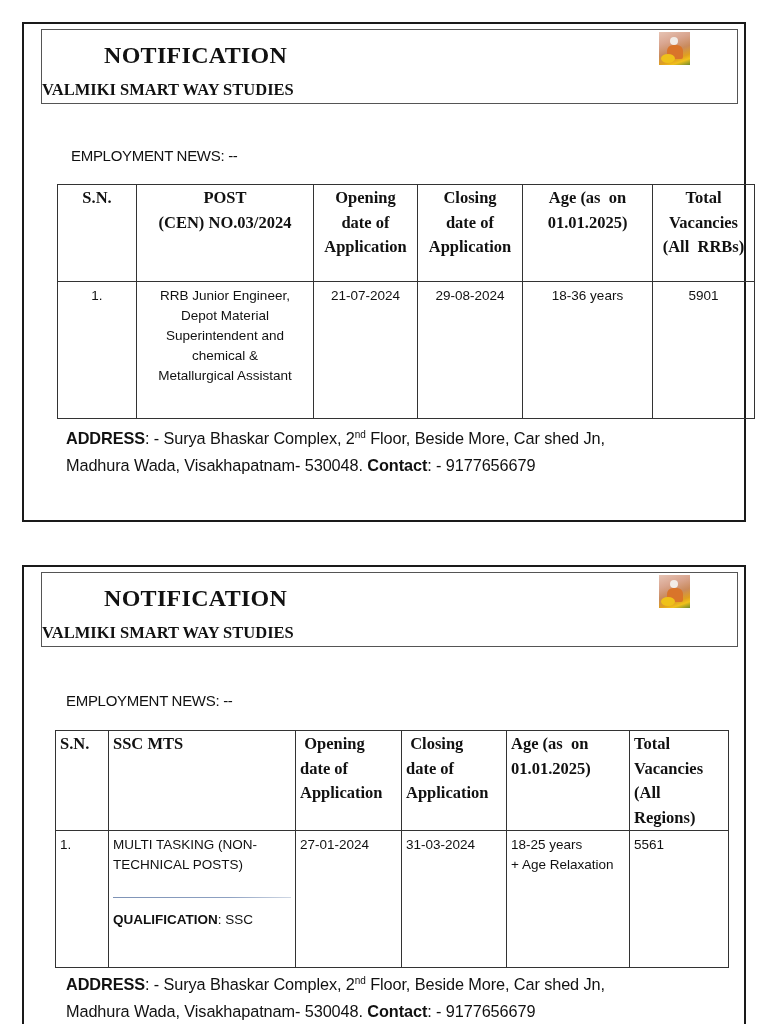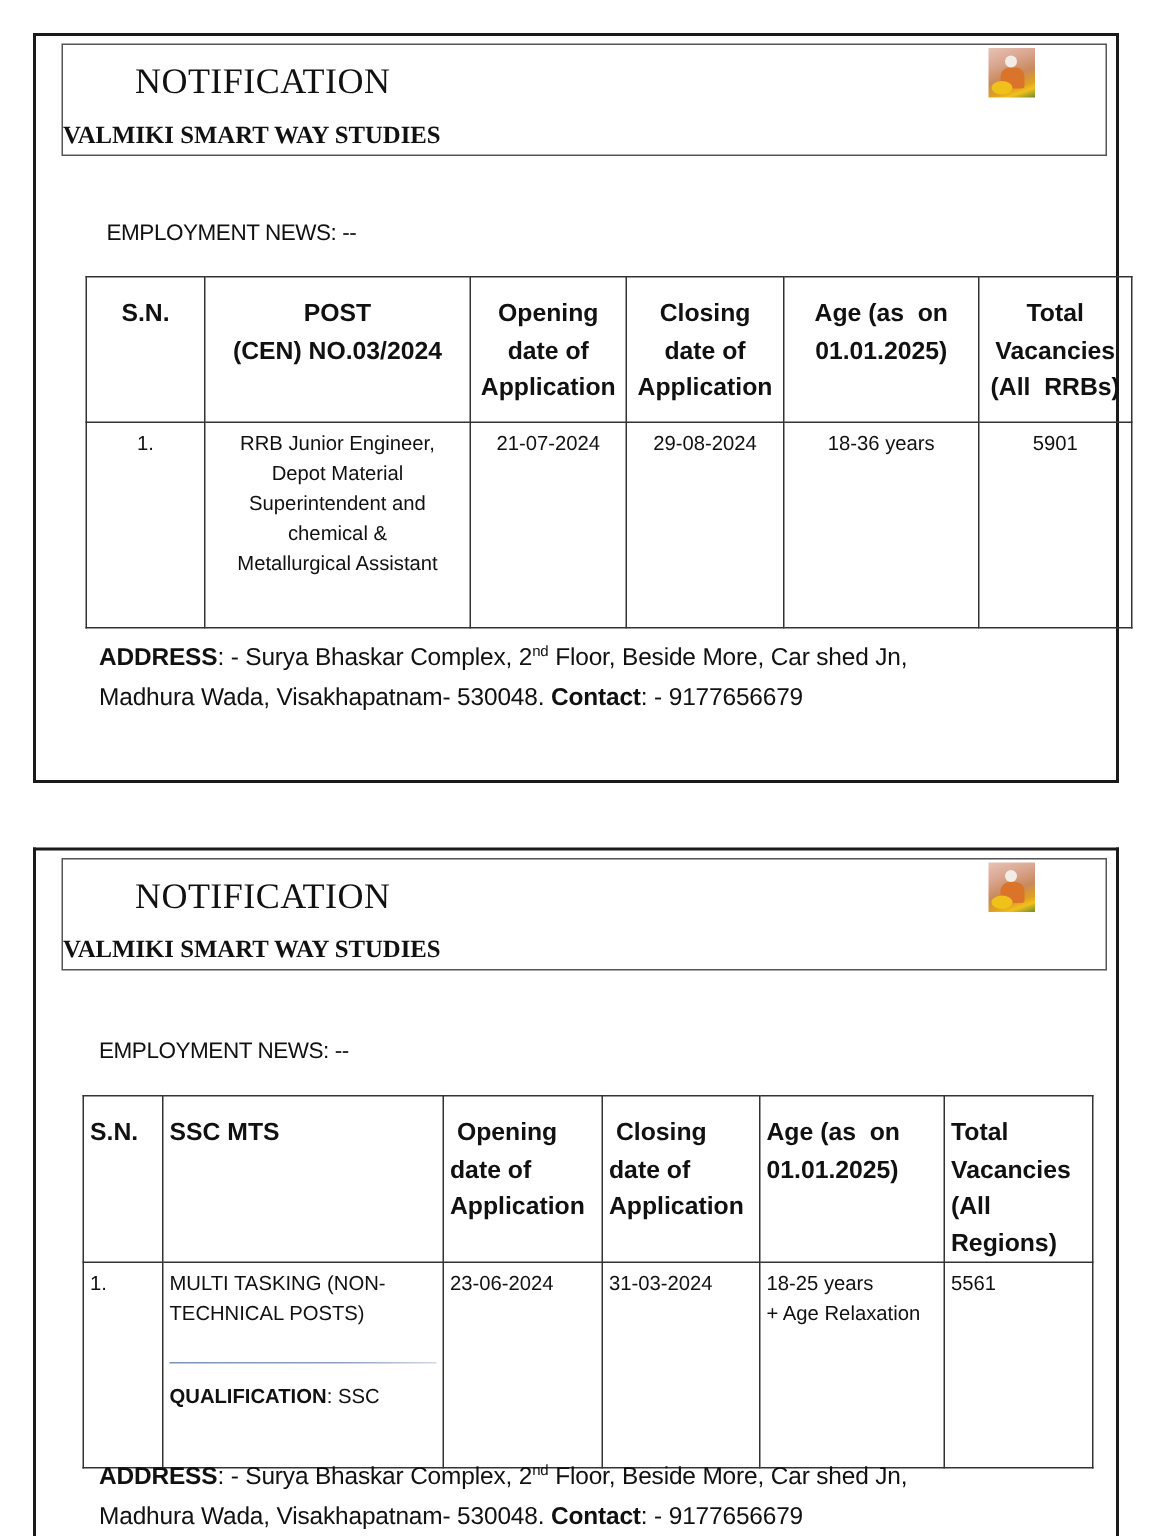--- a/index.html
+++ b/index.html
@@ -1,35 +1,35 @@
 <!DOCTYPE html>
 <html><head>
 <meta charset="utf-8">
 <style>
   html, body { margin:0; padding:0; background:#ffffff; }
   body { width:768px; height:1024px; position:relative; overflow:hidden; font-family:"Liberation Sans", sans-serif; color:#111; }
   .page { position:absolute; left:22px; width:724px; border:2px solid #1a1a1a; box-sizing:border-box; background:#fff; }
   .page1 { top:22px; height:500px; }
   .page2 { top:565px; height:470px; border-bottom:none; }
   .header-box { position:absolute; left:17px; top:5px; width:697px; height:75px; border:1.5px solid #555; box-sizing:border-box; }
-  .notif-title { position:absolute; left:48px; top:12px; font-family:"Liberation Serif", serif; font-weight:normal; font-size:24px; letter-spacing:0.3px; }
+  .notif-title { position:absolute; left:62px; top:12px; font-family:"Liberation Serif", serif; font-weight:bold; font-size:24px; letter-spacing:0.3px; }
   .org-name { position:absolute; left:0; right:0; top:50px; text-align:left; font-family:"Liberation Serif", serif; font-weight:bold; font-size:16.5px; }
   .logo { position:absolute; left:617px; top:2px; width:31px; height:33px;
           background: linear-gradient(160deg, #e6c3b4 0%, #d9a58f 30%, #c98a5c 55%, #e0a020 75%, #f1c11c 85%, #6e8a2e 100%); }
   .logo .head { position:absolute; left:11px; top:5px; width:8px; height:8px; border-radius:50%; background:#f2ece7; }
   .logo .robe { position:absolute; left:8px; top:13px; width:16px; height:14px; border-radius:6px 6px 2px 2px; background:#d9742a; }
   .logo .fruit { position:absolute; left:2px; top:22px; width:14px; height:9px; border-radius:50%; background:#efc11a; }
   .news-title { position:absolute; font-family:"Liberation Sans", sans-serif; font-size:15px; letter-spacing:-0.3px; }
   .page1 .news-title { left:47px; top:123px; }
   .page2 .news-title { left:42px; top:125px; }
   table.jobs { position:absolute; border-collapse:collapse; font-family:"Liberation Sans", sans-serif; table-layout:fixed; }
   table.jobs td, table.jobs th { border:1.3px solid #333; vertical-align:top; padding:0; }
   .page1 table.jobs { left:33px; top:160px; width:671px; }
   .page2 table.jobs { left:31px; top:163px; width:673px; }
-  table.jobs th { font-weight:bold; font-size:16.5px; line-height:24.5px; padding-top:12px; }
+  table.jobs th { font-weight:bold; font-size:16.5px; line-height:24.5px; padding-top:1px;font-family:Liberation Serif, serif; }
   table.jobs td { font-size:13.5px; line-height:20px; padding-top:4px; }
   .page1 th, .page1 td { text-align:center; }
   .page2 th, .page2 td { text-align:left; padding-left:4px !important; }
   .page1 .hrow { height:97px; }
   .page1 .drow { height:137px; }
   .page2 .hrow { height:96px; }
   .page2 .drow { height:137px; }
   .address { position:absolute; font-size:16.3px; line-height:27px; letter-spacing:-0.1px; }
   .page1 .address { left:42px; top:397px; }
   .page2 .address { left:42px; top:400px; }
@@ -135,21 +135,21 @@
 Regions)</th>
     </tr>
     <tr class="drow">
       <td>1.</td>
       <td>
         <div style="white-space:pre-line">MULTI TASKING (NON-
 TECHNICAL POSTS)</div>
         <span class="qual-line"></span>
         <div><b>QUALIFICATION</b><span>: SSC</span></div>
       </td>
-      <td>23-06-2024</td>
+      <td>27-01-2024</td>
       <td>31-03-2024</td>
       <td style="white-space:pre-line">18-25 years
 + Age Relaxation</td>
       <td>5561</td>
     </tr>
   </tbody>
     </table>
   <div class="address">
     <div><b>ADDRESS</b><span>: - Surya Bhaskar Complex, 2</span><sup>nd</sup><span> Floor, Beside More, Car shed Jn,</span></div>
     <div><span style="white-space:pre">Madhura Wada, Visakhapatnam- 530048. </span><b>Contact</b><span>: - 9177656679</span></div>

